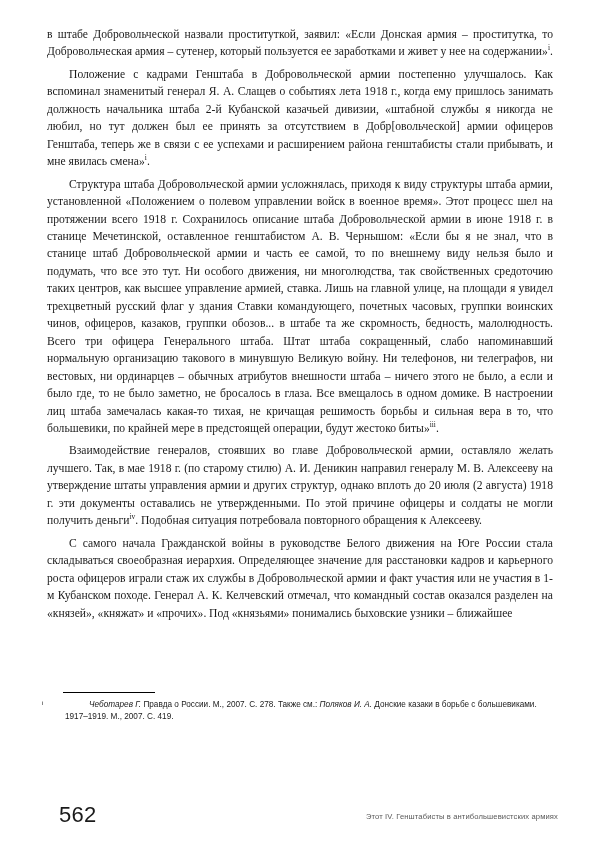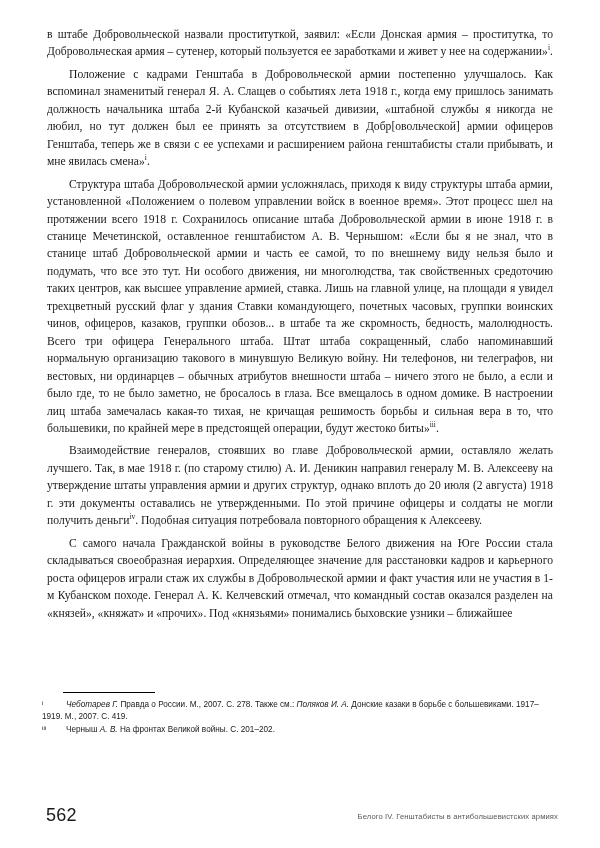--- a/index.html
+++ b/index.html
@@ -95,42 +95,43 @@
     width: 24px;
     font-size: 6.2px;
     color: #1a1a1a;
     font-family: "Liberation Sans", "DejaVu Sans", sans-serif;
     text-align: left;
   }
 
   .footnote .fn-text {
     display: block;
     text-indent: 24px;
+    margin-left: 23px;
   }
 
   .footnote i,
   .footnote .it {
     font-style: italic;
   }
 
   
   .footer {
     position: absolute;
     left: 42px;
     top: 804px;
     width: 516px;
     height: 30px;
   }
 
   .page-number {
     position: absolute;
-    left: 4px;
+    left: 17px;
     top: 0;
     font-family: "Liberation Sans", "DejaVu Sans", sans-serif;
-    font-size: 18px;
+    font-size: 22px;
     color: #1a1a1a;
     letter-spacing: 0.3px;
     line-height: 22px;
   }
 
   .running-title {
     position: absolute;
     right: 0;
     top: 8px;
     font-family: "Liberation Sans", "DejaVu Sans", sans-serif;
@@ -163,26 +164,22 @@
   <div class="fn-rule"></div>
 
   <div class="footnotes">
 
     <div class="footnote">
       <span class="marker">i</span>
       <span class="fn-text"><span class="it">Чеботарев Г.</span><span> Правда о России. М., 2007. С. 278. Также см.: </span><span class="it">Поляков И. А.</span><span> Донские казаки в борьбе с большевиками. 1917–1919. М., 2007. С. 419.</span></span>
     </div>
 
 
-    <div class="footnote">
-      <span class="marker">iii</span>
-      <span class="fn-text"><span>Черныш </span><span class="it">А. В.</span><span> На фронтах Великой войны. С. 201–202.</span></span>
-    </div>
 
 
   </div>
 
   <div class="footer">
     <div class="page-number">562</div>
-    <div class="running-title">Белого IV. Генштабисты в антибольшевистских армиях</div>
+    <div class="running-title">Этот IV. Генштабисты в антибольшевистских армиях</div>
   </div>
 
 </div>
 
 </body></html>

